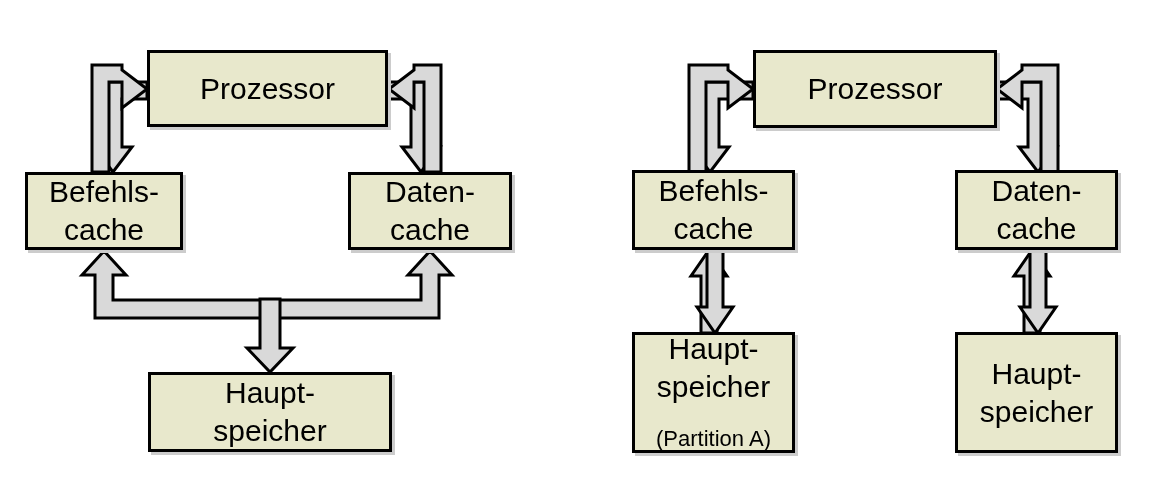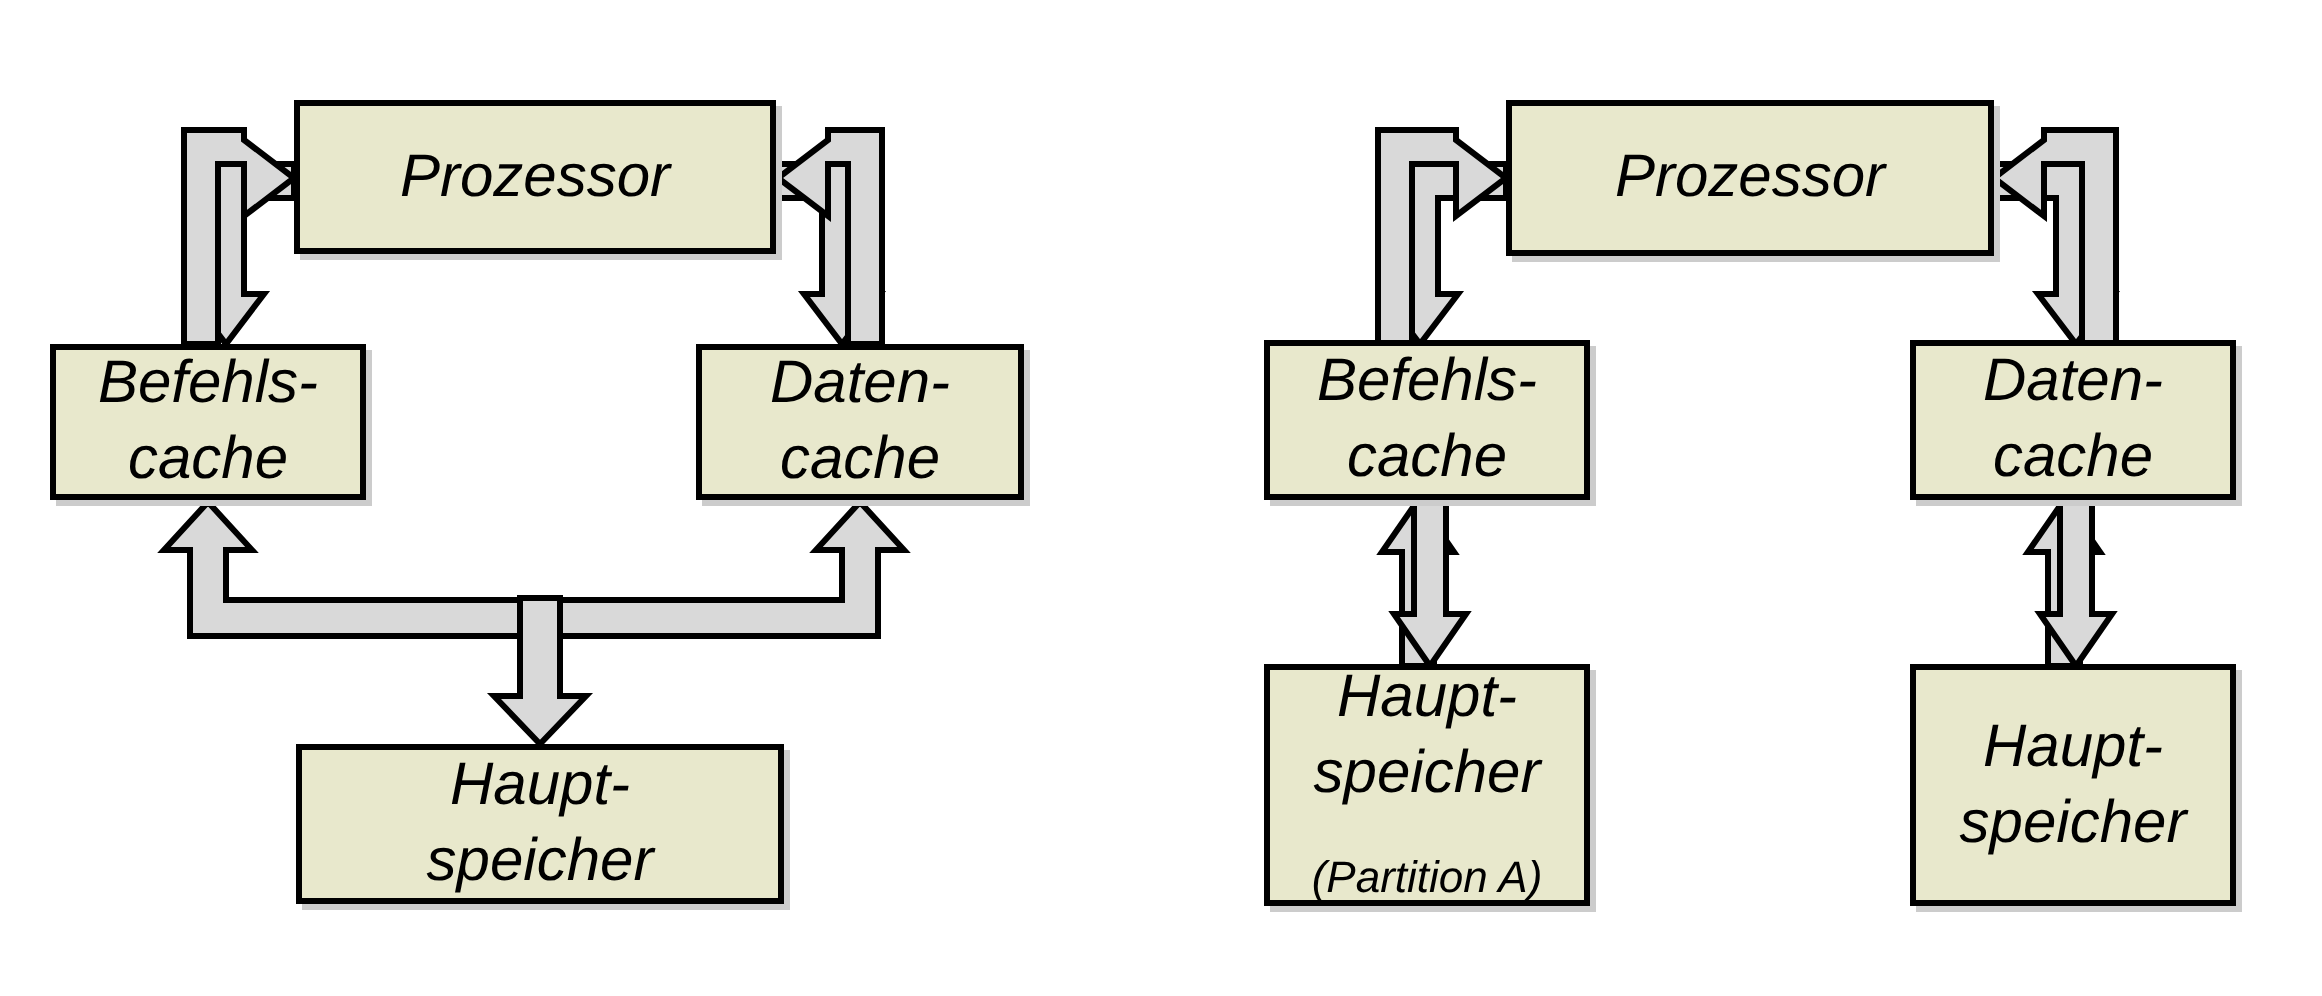--- a/index.html
+++ b/index.html
@@ -25,21 +25,20 @@
     position: absolute;
     border: 3px solid #000000;
     box-sizing: border-box;
     display: flex;
     flex-direction: column;
     align-items: center;
     justify-content: center;
     text-align: center;
     color: #000000;
     box-shadow: 3px 3px 0 #cccccc;
-    font-style: italic;
   }
   .box .line {
     font-size: 30px;
     line-height: 38px;
     white-space: nowrap;
   }
   .box .subtitle {
     font-size: 22px;
     line-height: 32px;
     margin-top: 17px;

